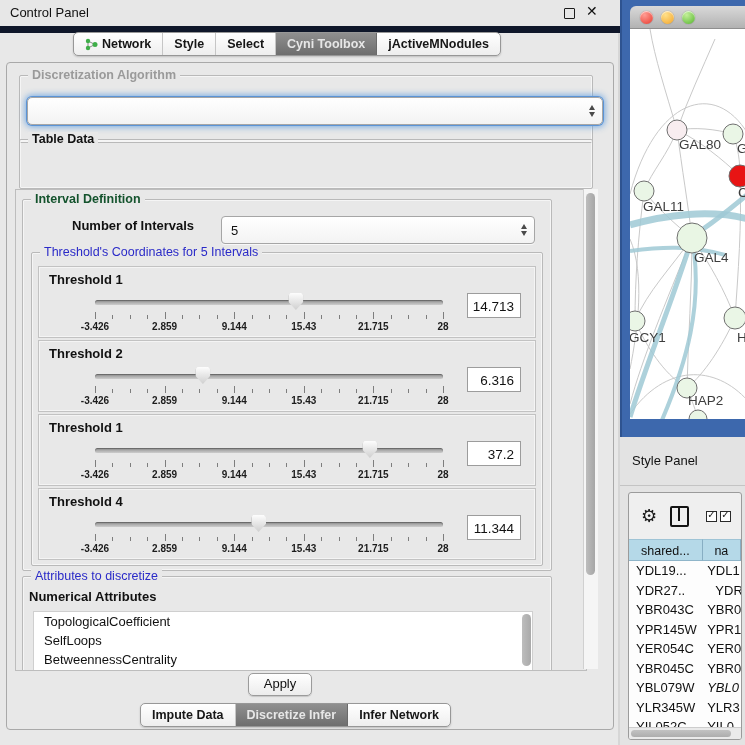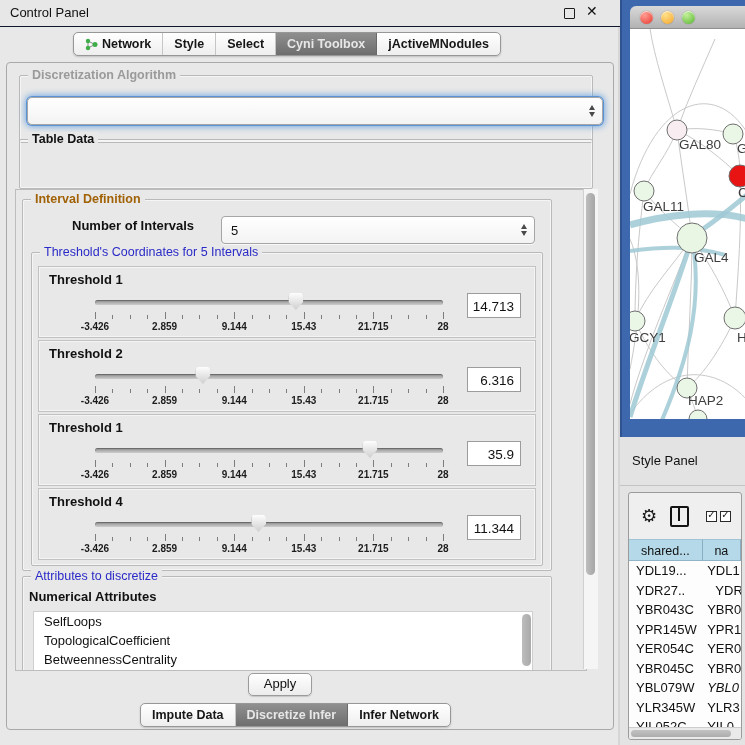--- a/index.html
+++ b/index.html
@@ -1,21 +1,21 @@
 <!DOCTYPE html>
 <html><head>
 <meta charset="utf-8">
 <style>
   html,body{margin:0;padding:0;}
   body{width:745px;height:745px;overflow:hidden;background:#d6d6d6;
        font-family:"Liberation Sans","DejaVu Sans",sans-serif;color:#111;position:relative;}
   .abs{position:absolute;}
   
   #cp{left:0;top:0;width:618px;height:745px;background:#e8e8e8;}
-  #cp-title{left:0;top:0;width:651px;height:26px;background:#e7e7e7;border-bottom:1px solid #0f172a;
+  #cp-title{left:0;top:0;width:651px;height:26px;background:#e7e7e7;border-bottom:7px solid #0f172a;
             font-size:13px;line-height:26px;}
   #cp-title .t{padding-left:10px;}
   #float-ic{left:564px;top:8px;width:9px;height:9px;border:1.6px solid #1c1c1c;border-radius:1px;}
   #close-ic{left:586px;top:3px;font-size:14px;font-weight:bold;font-family:"DejaVu Sans",sans-serif;}
   
   .seg{display:flex;height:22px;background:linear-gradient(#ffffff,#eeeeee);
        border:1px solid #979797;border-radius:5px;overflow:hidden;box-shadow:0 1px 2px rgba(0,0,0,.18);}
   .segitem{display:flex;align-items:center;gap:4px;padding:0 11px;font-size:12.5px;font-weight:600;
            color:#161616;border-right:1px solid #c6c6c6;white-space:nowrap;}
   .segitem:last-child{border-right:none;}
@@ -46,21 +46,21 @@
   #popup{left:7px;top:21px;width:565px;height:54px;background:#fff;border:1px solid #aeaeae;
          border-radius:0 0 6px 6px;box-shadow:2px 5px 12px rgba(0,0,0,.35);z-index:40;overflow:hidden;}
   #popup .hint{color:#b4b4b4;text-align:center;font-size:13px;height:18px;line-height:18px;}
   #popup .opt{font-size:13.5px;height:18px;line-height:18px;padding-left:3px;}
   #popup .opt.b{font-weight:700;}
   #td-group{left:12px;top:76px;width:572px;height:48px;}
   #td-combo{left:20px;top:90px;width:556px;height:26px;}
   
   #viewport{left:8px;top:126px;width:570px;height:480px;border:1px solid #bdbdbd;overflow:hidden;}
   #iv-group{left:6px;top:9px;width:528px;height:370px;}
-  #iv-group>.group-title{color:#a16207;}
+  #iv-group>.group-title{color:#14532d;}
   #ni-label{left:49px;top:18px;font-size:13px;font-weight:700;}
   #ni-combo{left:198px;top:16px;width:294px;height:26px;}
   #th-group{left:8px;top:52px;width:510px;height:312px;}
   #th-group>.group-title, #attr-group>.group-title{color:#2a2ac8;font-weight:400;}
   .thbox{position:absolute;left:6px;width:496px;height:70px;border:1px solid #c2c2c2;
          box-shadow:inset 0 0 0 1px rgba(255,255,255,.5);}
   .thlabel{position:absolute;left:10px;top:5px;font-size:13px;font-weight:700;}
   .sliderzone{position:absolute;left:56px;top:24px;width:348px;height:44px;}
   .track{position:absolute;left:0;right:0;top:9px;height:5px;border-radius:3px;
          background:linear-gradient(#8d8d8d,#cdcdcd);box-shadow:inset 0 1px 1px rgba(0,0,0,.3);}
@@ -298,21 +298,21 @@
                   </div>
                   <div class="ticklabels">
                     <span style="left: 0%;">-3.426</span>
                     <span style="left: 20%;">2.859</span>
                     <span style="left: 40%;">9.144</span>
                     <span style="left: 60%;">15.43</span>
                     <span style="left: 80%;">21.715</span>
                     <span style="left: 100%;">28</span>
                   </div>
                 </div>
-                <div class="thval">35.9</div>
+                <div class="thval">37.2</div>
               </div>
               <div class="thbox" style="top: 235px;">
                 <div class="thlabel">Threshold 4</div>
                 <div class="sliderzone">
                   <div class="track"></div>
                   <div class="thumb" style="left: 46.9993%;"></div>
                   <div class="ticks">
                     <i style="left: 0%; height: 7px;"></i>
                     <i style="left: 5%; height: 4px;"></i>
                     <i style="left: 10%; height: 4px;"></i>
@@ -347,22 +347,22 @@
                 <div class="thval">11.344</div>
               </div>
             </div>
         </div>
       </div>
       <div class="group" id="attr-group">
         <span class="group-title">Attributes to discretize</span>
         <span id="attr-label">Numerical Attributes</span>
         <div id="attr-list">
           <div id="attr-items">
+              <div class="item">TopologicalCoefficient</div>
               <div class="item">SelfLoops</div>
-              <div class="item">TopologicalCoefficient</div>
               <div class="item">BetweennessCentrality</div>
             </div>
           <div id="attr-sb"></div>
         </div>
       </div>
     </div>
 
     <div class="abs" id="v-sb">
       <div class="thumbv"></div>
     </div>

